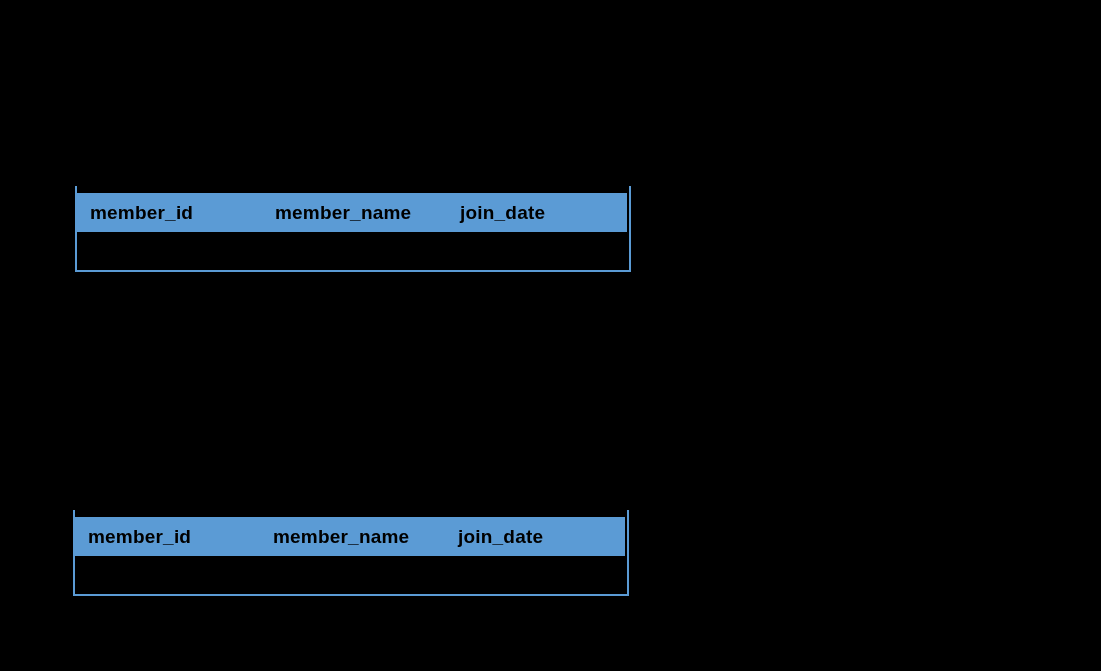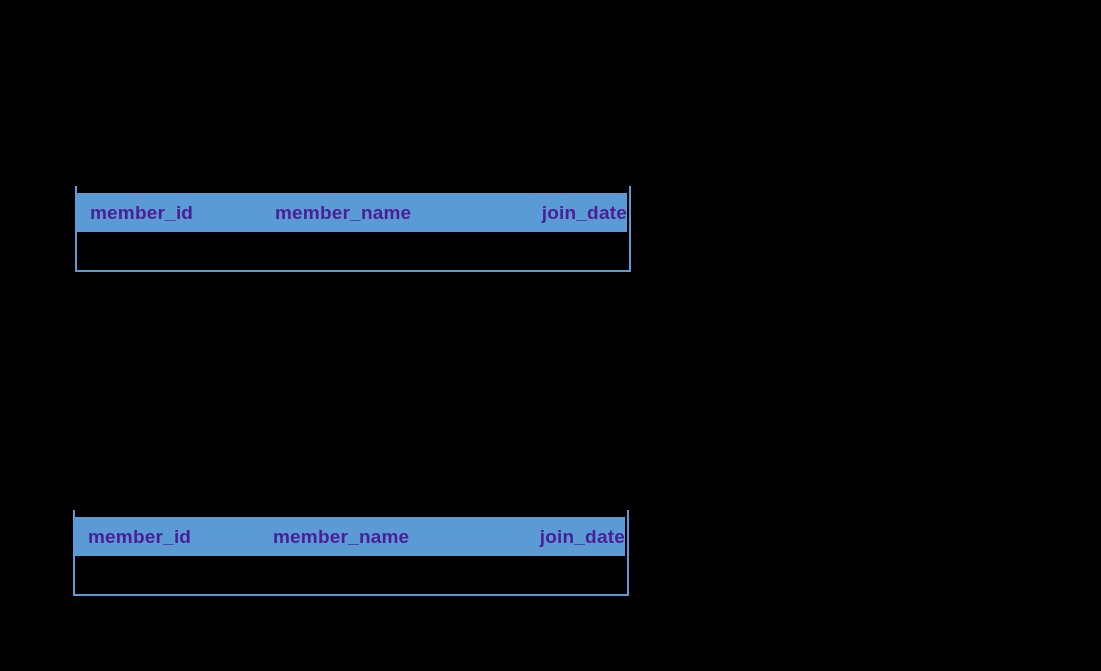--- a/index.html
+++ b/index.html
@@ -39,32 +39,32 @@
   .stub-right { right: -2px; }
 
   .hdr-row {
     display: flex;
     align-items: center;
     height: 39px;
     background: #5b9bd5;
     margin-right: 2px; 
   }
   .hdr-cell {
-    color: #4c1d95;
+    color: #000000;
     font-weight: bold;
     font-size: 19px;
     letter-spacing: 0.2px;
     padding-left: 13px;
     box-sizing: border-box;
     white-space: nowrap;
     overflow: hidden;
   }
   .col-1 { width: 185px; }
   .col-2 { width: 185px; }
-  .col-3 { flex: 1; text-align: right; }
+  .col-3 { flex: 1; }
 
   .body-row {
     display: flex;
     height: 38px;
     background: transparent;
   }
   .body-cell {
     color: #ffffff;
     font-size: 19px;
     padding-left: 13px;

